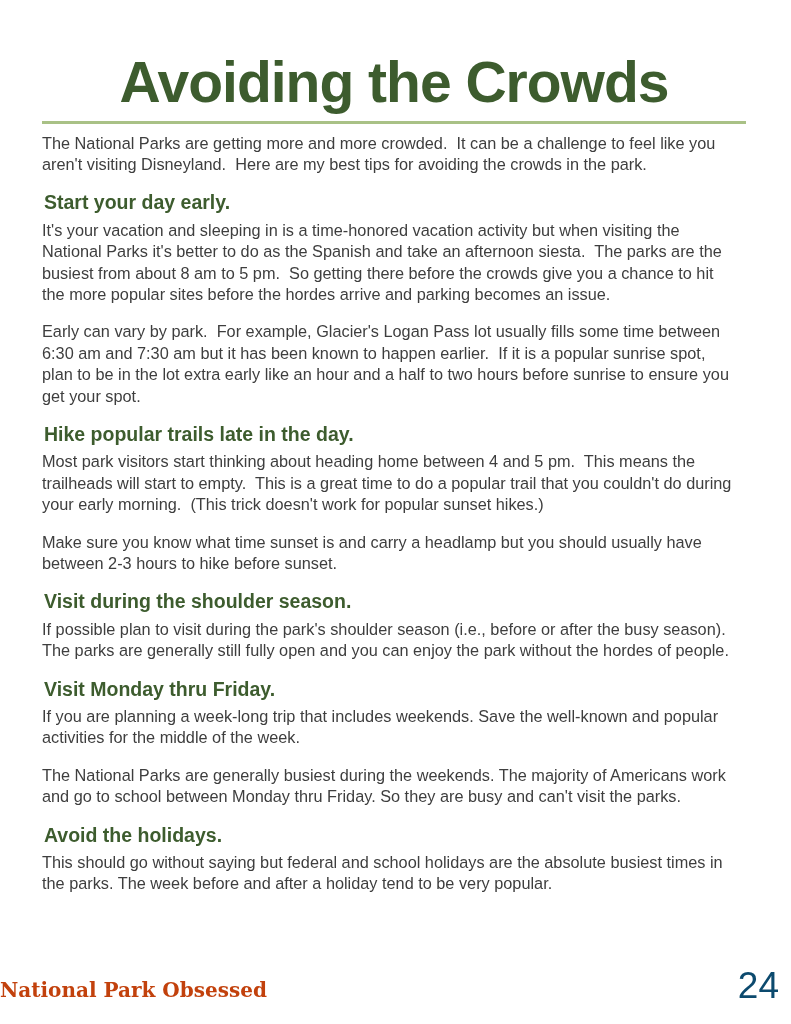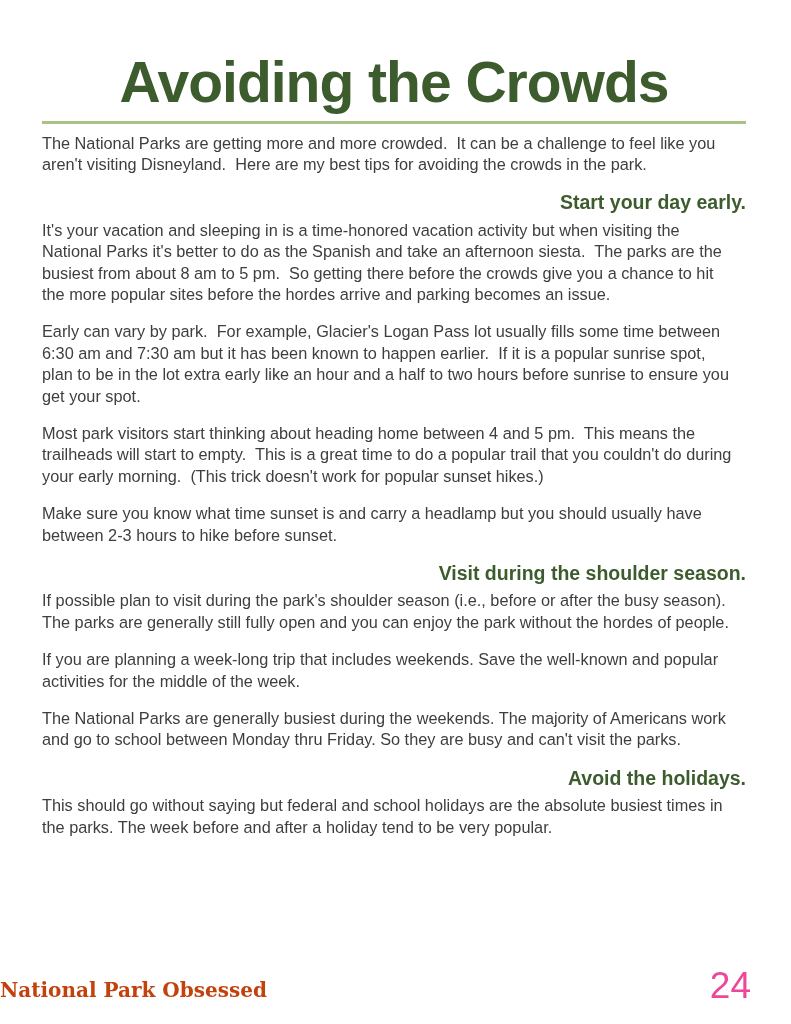--- a/index.html
+++ b/index.html
@@ -37,21 +37,20 @@
     line-height: 21.4px;
     color: #3e3e3e;
     white-space: pre-wrap;
   }
   .section-heading {
     margin: 0 0 5px 2px;
     font-size: 19.5px;
     line-height: 1.2;
     font-weight: 800;
     color: #3d5c2e;
-    text-align: right;
   }
   .footer {
     position: absolute;
     left: 0;
     right: 0;
     bottom: 0;
     height: 58px;
   }
   .footer-brand {
     position: absolute;
@@ -59,49 +58,51 @@
     right: 0;
     top: 12px;
     text-align: left;
     font-family: "DejaVu Serif", serif;
     font-weight: 700;
     font-size: 20px;
     color: #c2410c;
   }
   .page-number {
     position: absolute;
-    right: 40px;
+    right: 12px;
     top: 0;
     font-size: 37px;
     line-height: 1.1;
     font-weight: 400;
-    color: #ec4899;
+    color: #0c4a6e;
   }
 </style>
 </head>
 <body>
 
 <div class="page">
 
   <h1 class="page-title">Avoiding the Crowds</h1>
 
   <hr class="title-divider">
 
   <p class="body-text">The National Parks are getting more and more crowded.  It can be a challenge to feel like you aren't visiting Disneyland.  Here are my best tips for avoiding the crowds in the park.</p>
 
   <h2 class="section-heading">Start your day early.</h2>
   <p class="body-text">It's your vacation and sleeping in is a time-honored vacation activity but when visiting the National Parks it's better to do as the Spanish and take an afternoon siesta.  The parks are the busiest from about 8 am to 5 pm.  So getting there before the crowds give you a chance to hit the more popular sites before the hordes arrive and parking becomes an issue.</p>
   <p class="body-text">Early can vary by park.  For example, Glacier's Logan Pass lot usually fills some time between 6:30 am and 7:30 am but it has been known to happen earlier.  If it is a popular sunrise spot, plan to be in the lot extra early like an hour and a half to two hours before sunrise to ensure you get your spot.</p>
 
+  <h2 class="section-heading">Hike popular trails late in the day.</h2>
   <p class="body-text">Most park visitors start thinking about heading home between 4 and 5 pm.  This means the trailheads will start to empty.  This is a great time to do a popular trail that you couldn't do during your early morning.  (This trick doesn't work for popular sunset hikes.)</p>
   <p class="body-text">Make sure you know what time sunset is and carry a headlamp but you should usually have between 2-3 hours to hike before sunset.</p>
 
   <h2 class="section-heading">Visit during the shoulder season.</h2>
   <p class="body-text">If possible plan to visit during the park's shoulder season (i.e., before or after the busy season).  The parks are generally still fully open and you can enjoy the park without the hordes of people.</p>
 
+  <h2 class="section-heading">Visit Monday thru Friday.</h2>
   <p class="body-text">If you are planning a week-long trip that includes weekends. Save the well-known and popular activities for the middle of the week.</p>
   <p class="body-text">The National Parks are generally busiest during the weekends. The majority of Americans work and go to school between Monday thru Friday. So they are busy and can't visit the parks.</p>
 
   <h2 class="section-heading">Avoid the holidays.</h2>
   <p class="body-text">This should go without saying but federal and school holidays are the absolute busiest times in the parks. The week before and after a holiday tend to be very popular.</p>
 
   <div class="footer">
     <div class="footer-brand">National Park Obsessed</div>
     <div class="page-number">24</div>
   </div>

